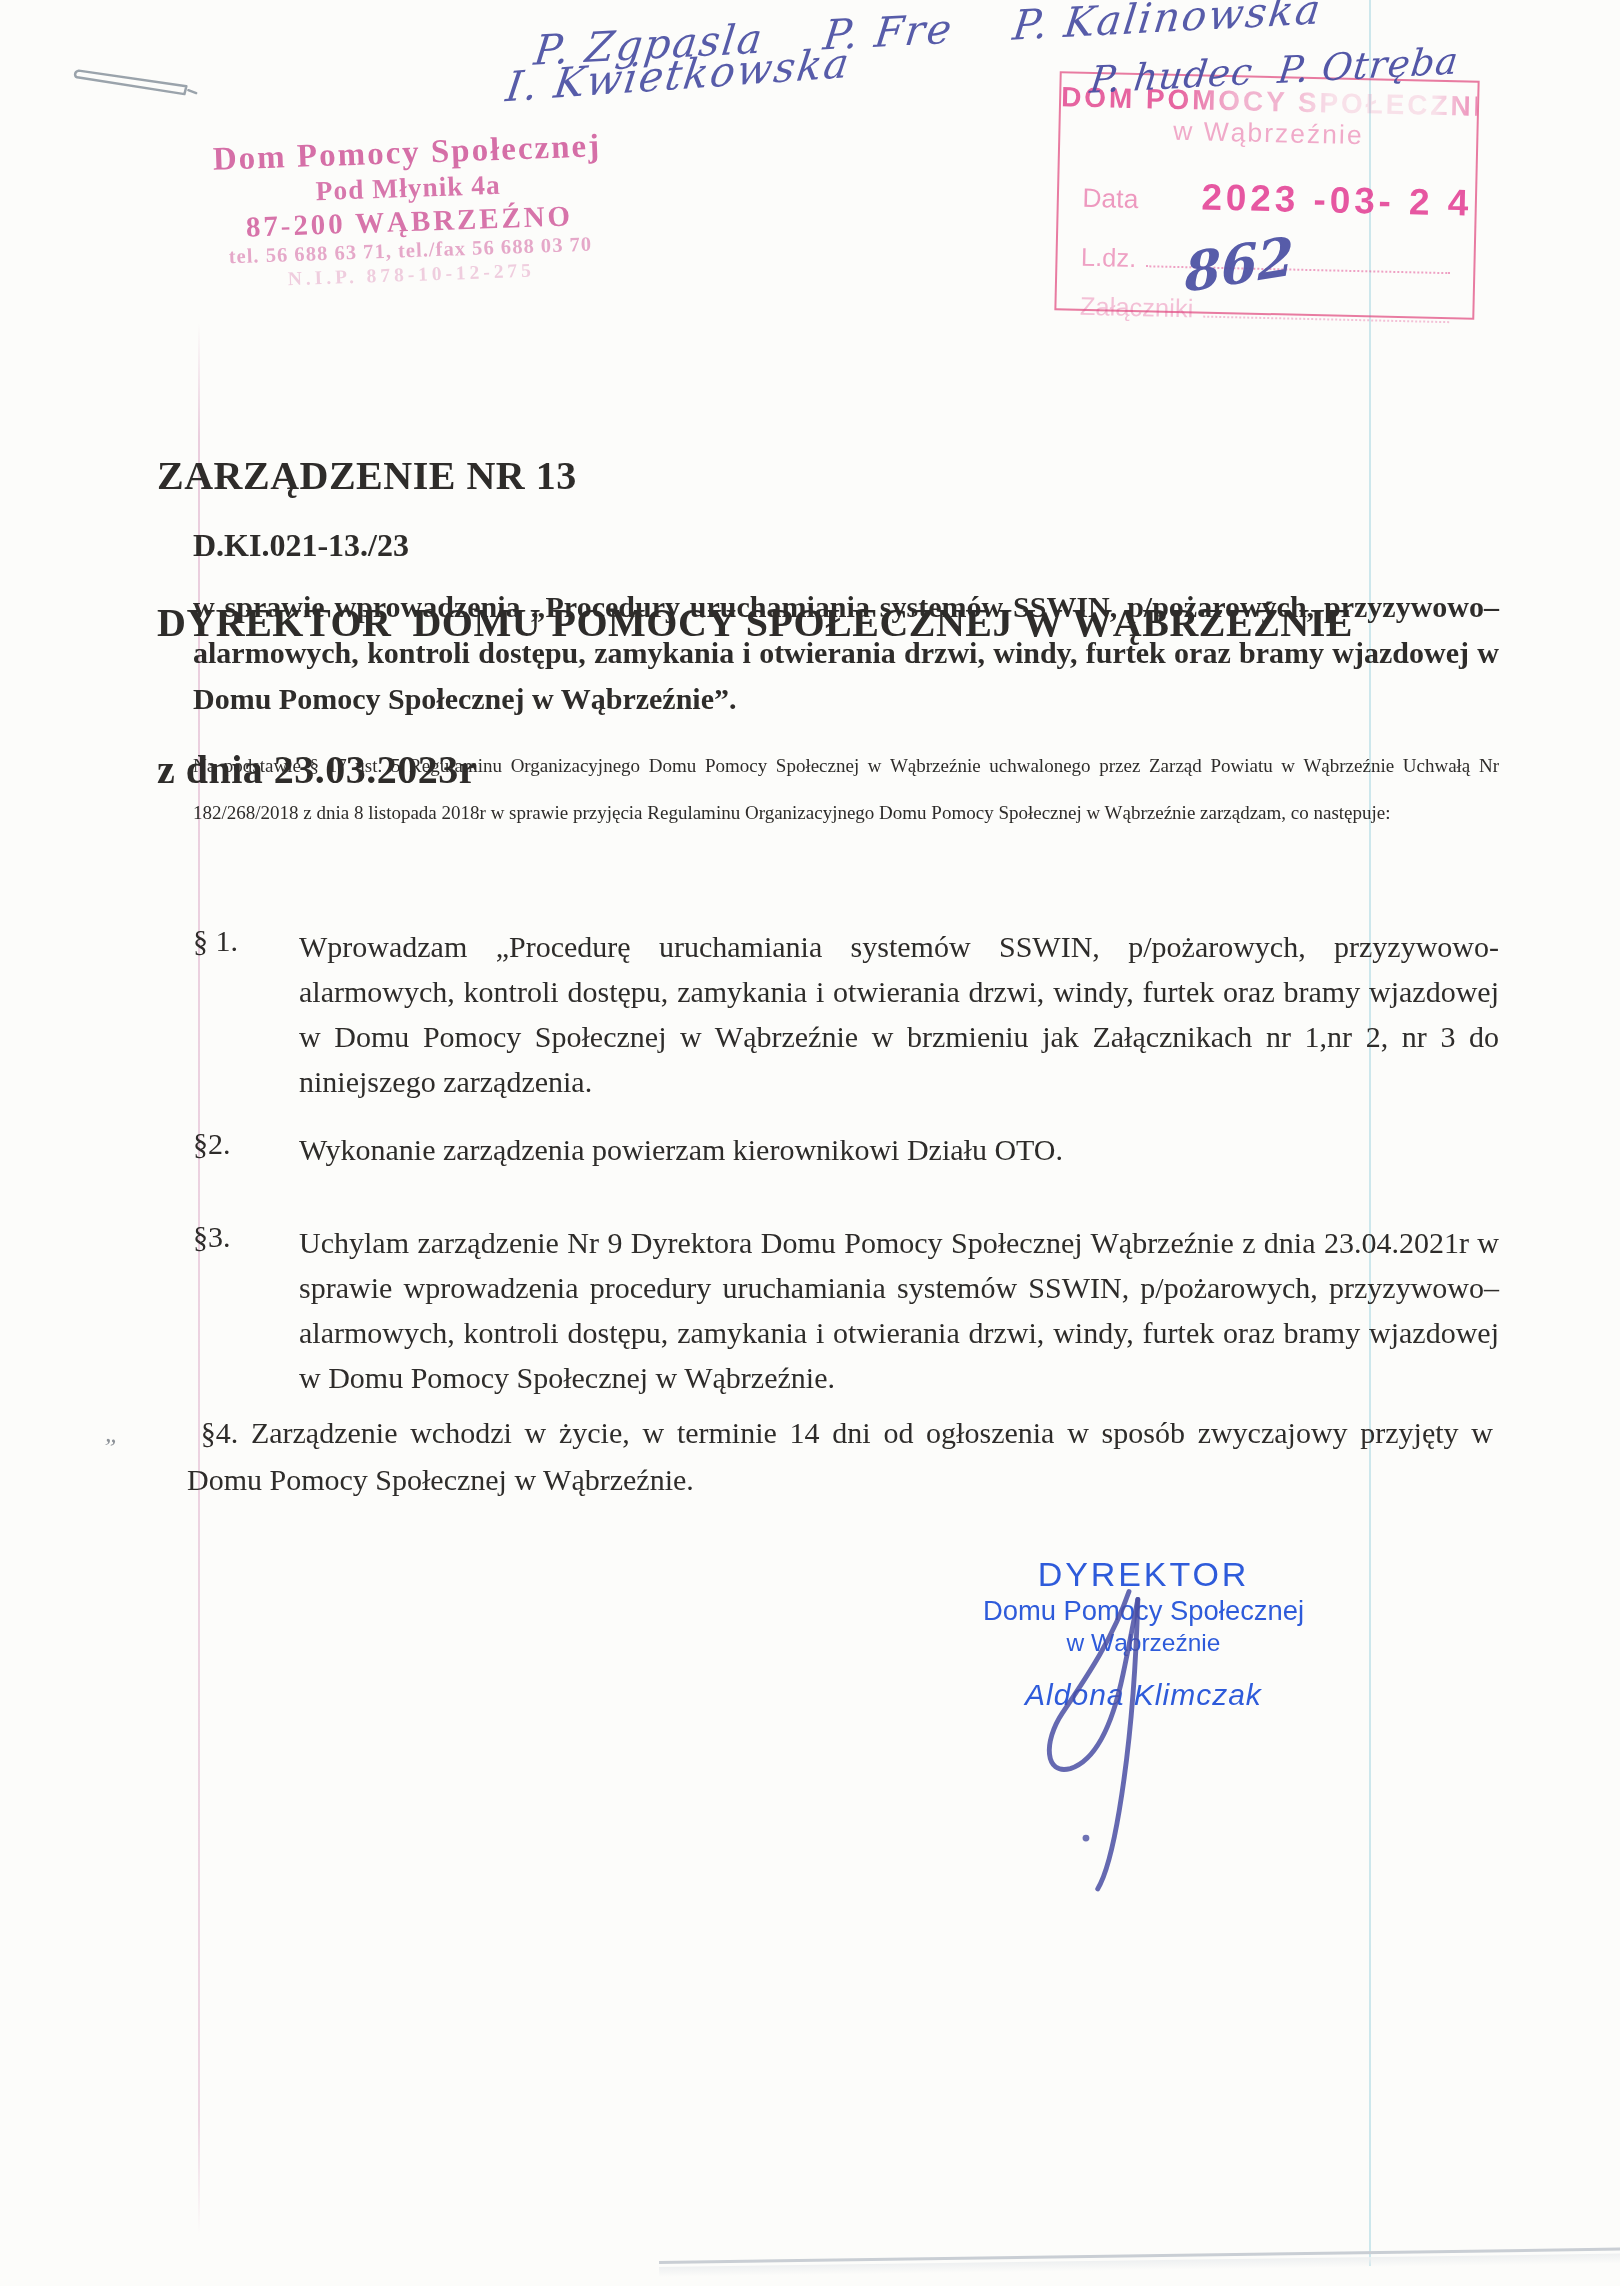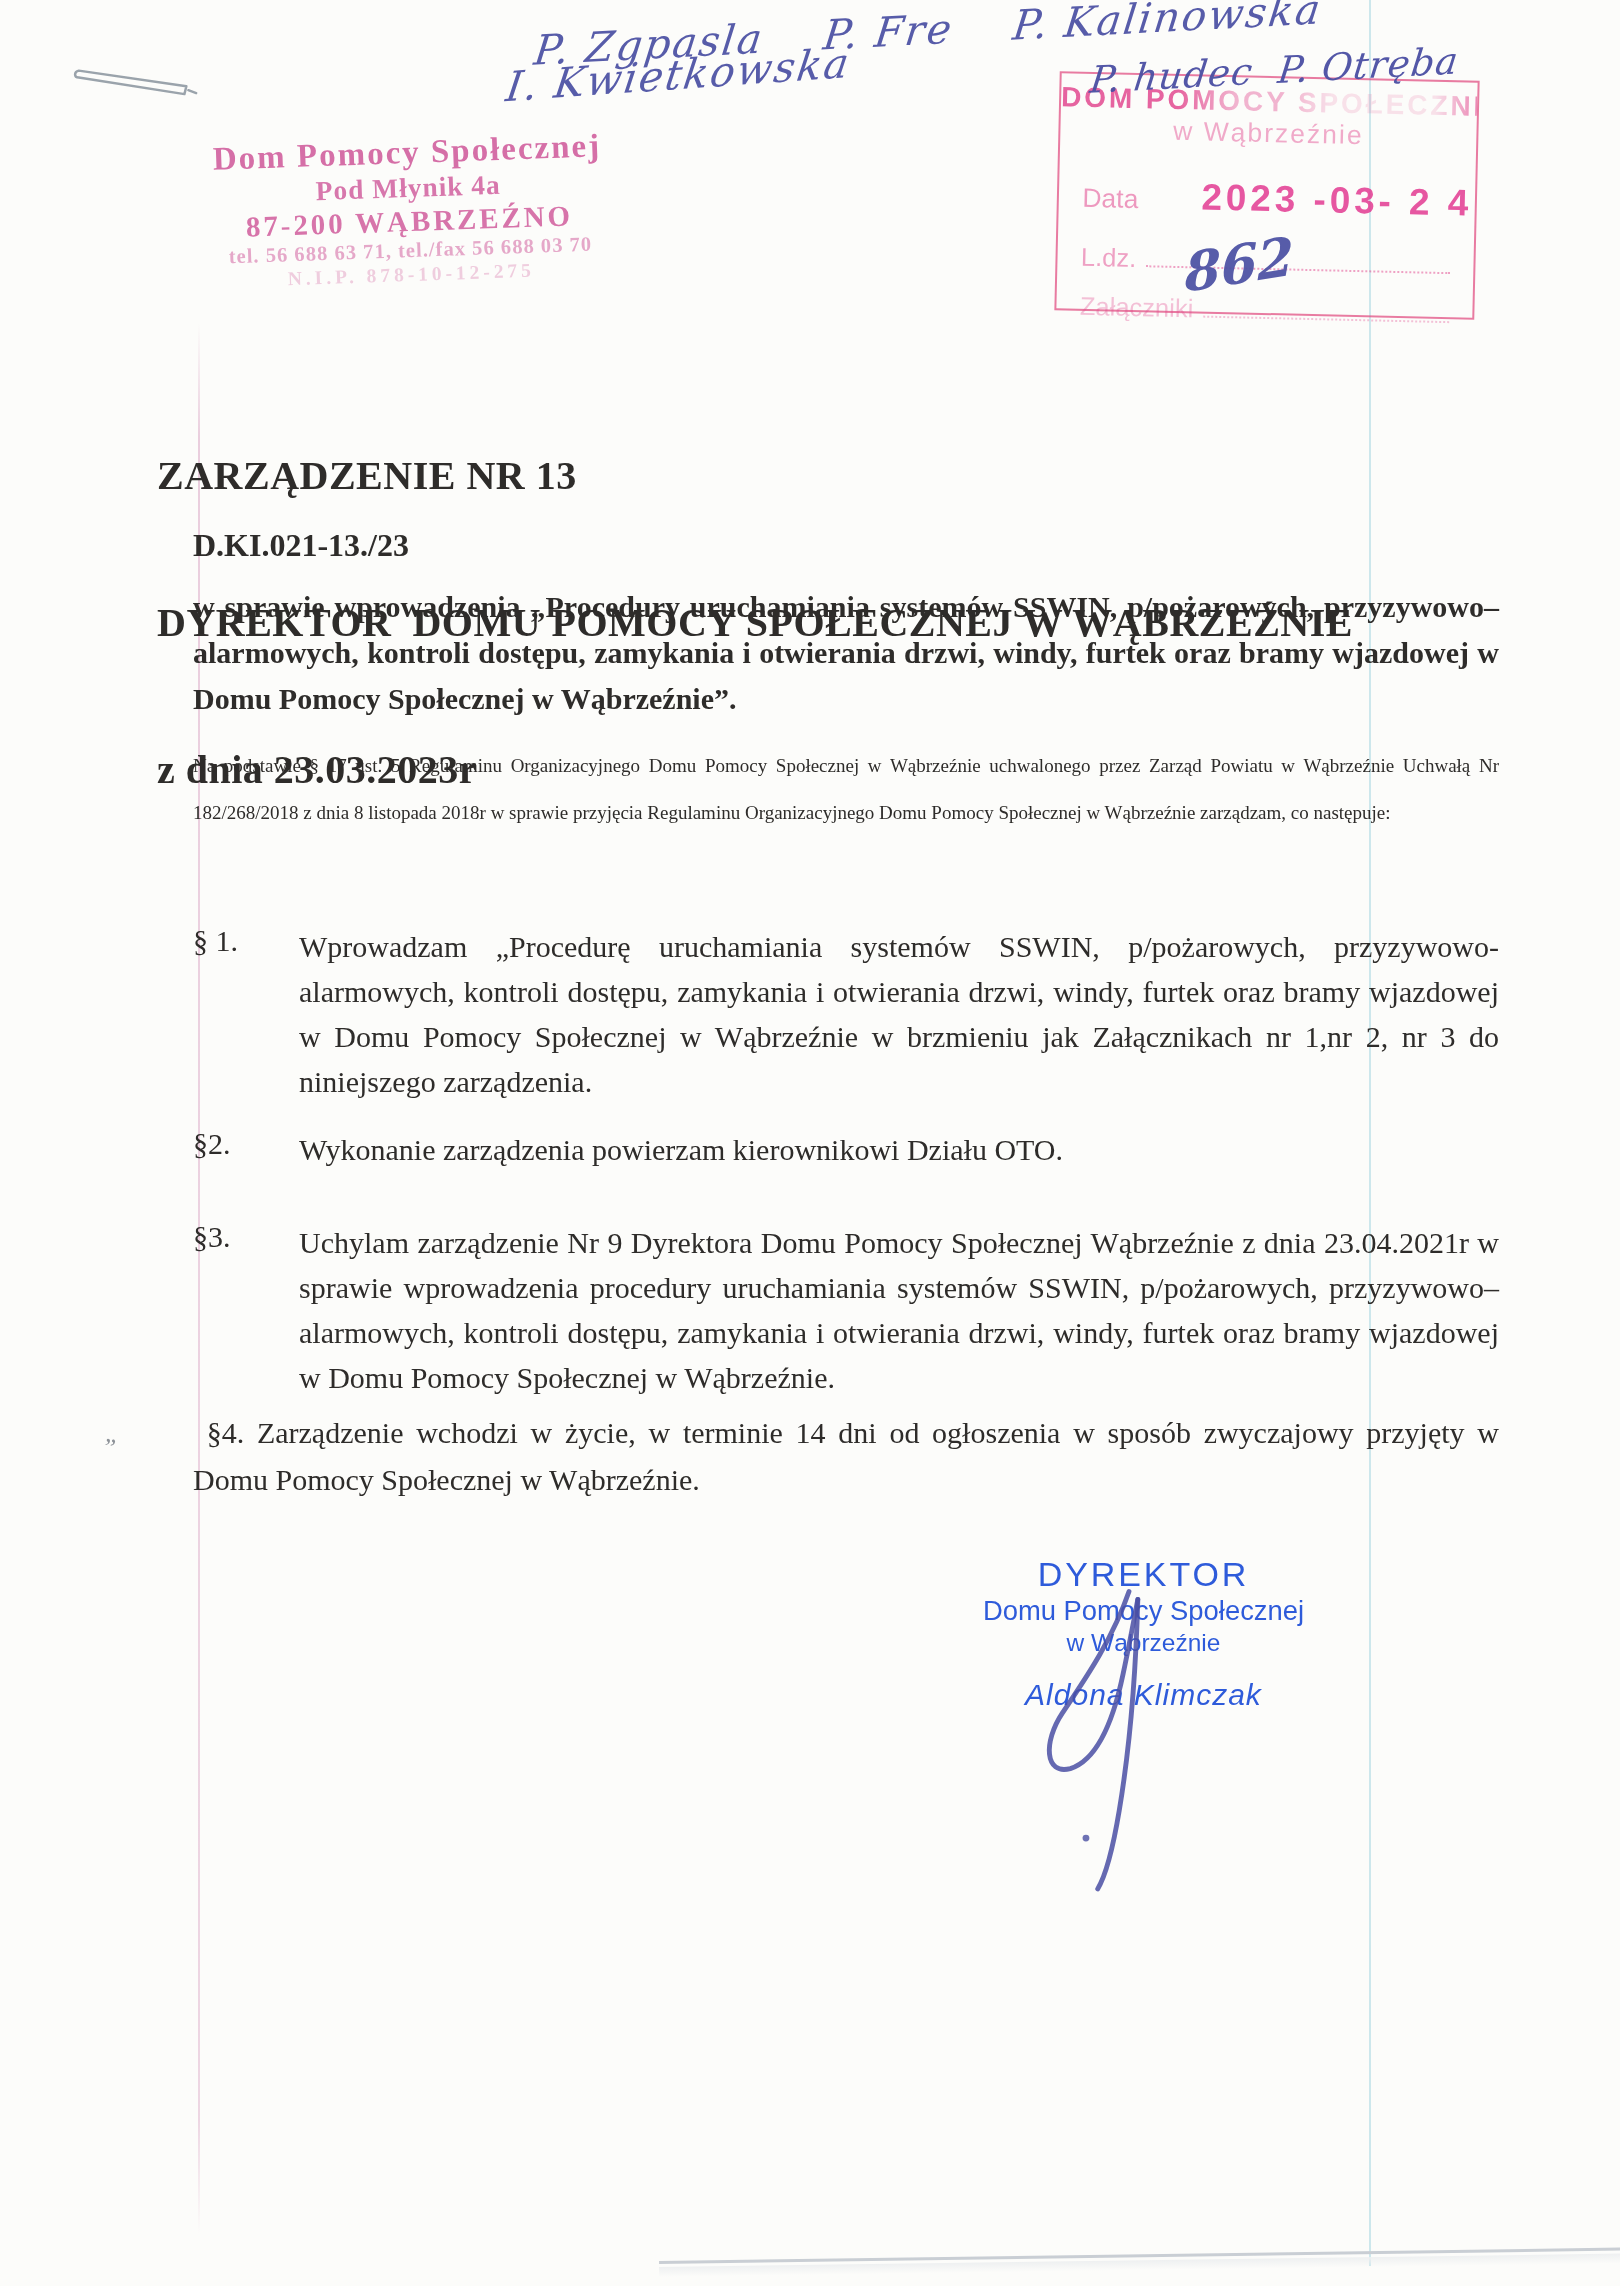--- a/index.html
+++ b/index.html
@@ -97,21 +97,21 @@
     position:absolute;left:193px;top:742px;width:1306px;
     font-size:19px;line-height:47px;text-align:justify;
   }
   .doc-section{position:absolute;left:193px;width:1306px;display:flex;}
   .doc-section .sec-label{flex:0 0 106px;font-size:30px;}
   .doc-section .sec-text{flex:1;font-size:30px;line-height:45px;text-align:justify;}
   .sec-1{top:924px;}
   .sec-2{top:1127px;}
   .sec-3{top:1220px;}
   .doc-final{
-    position:absolute;left:193px;top:1409px;width:1306px;
+    position:absolute;left:187px;top:1409px;width:1306px;
     font-size:30px;line-height:47px;text-align:justify;text-indent:13.7px;
   }
   
   .sig-stamp{
     position:absolute;left:933px;top:1555px;width:421px;
     text-align:center;color:#1d4ed8;
     font-family:"Liberation Sans", sans-serif;
     opacity:.92;z-index:3;
   }
   .sig-role{font-size:34px;letter-spacing:2.9px;}

